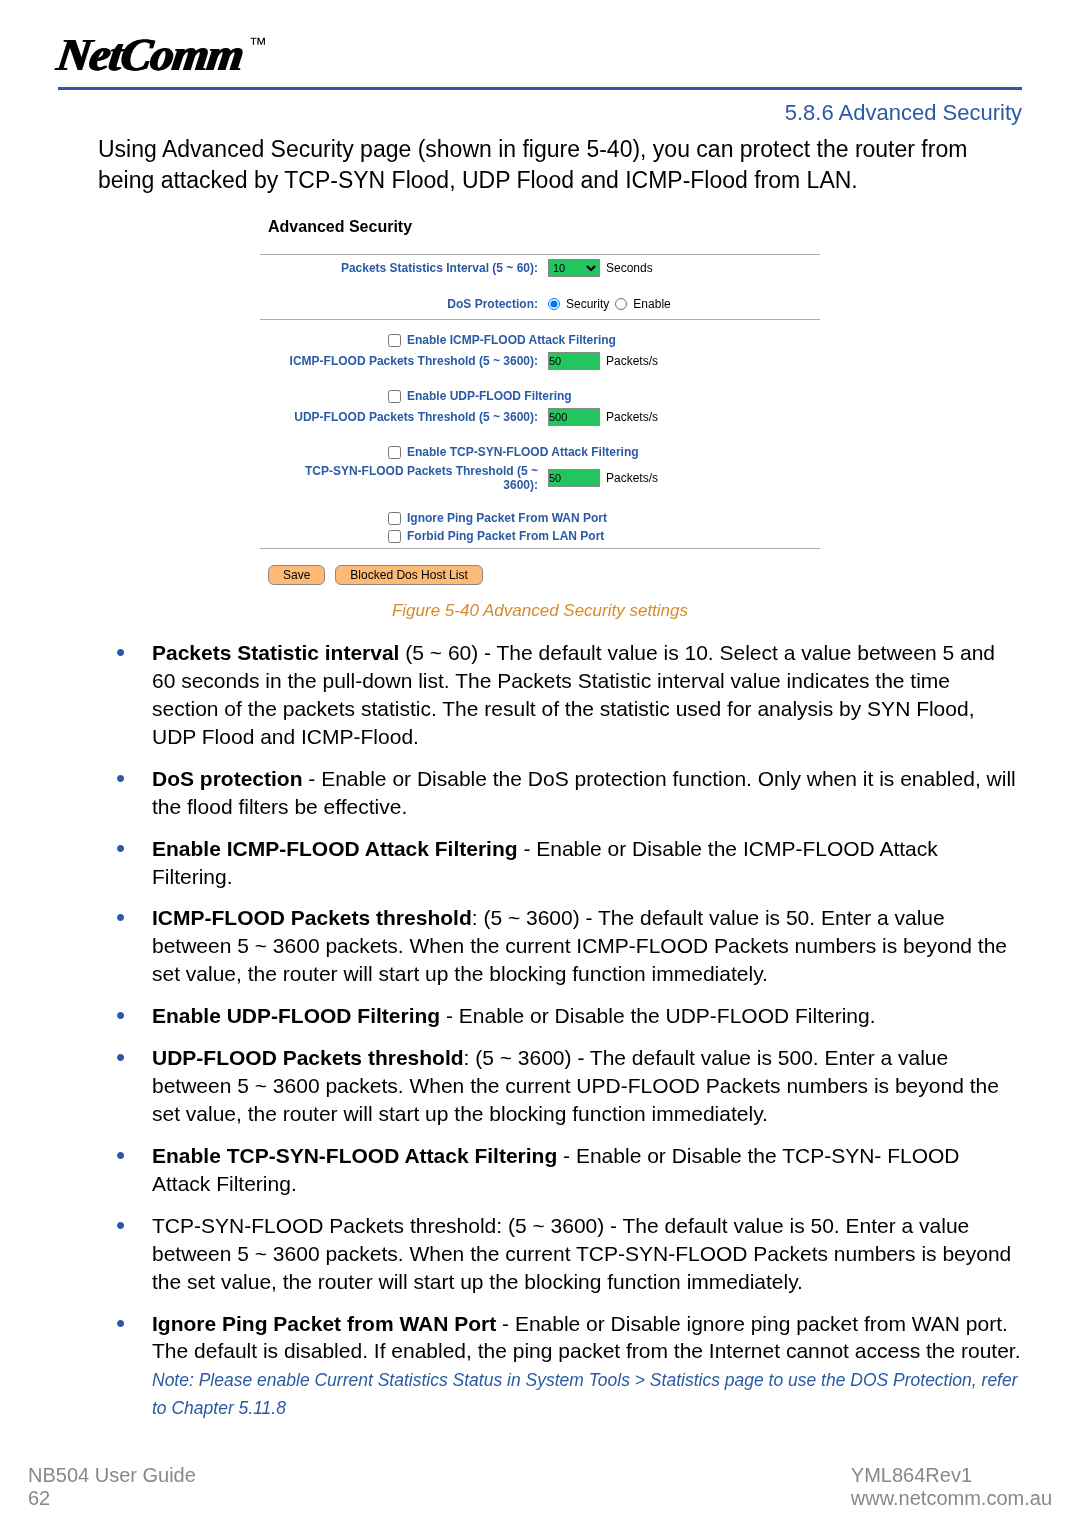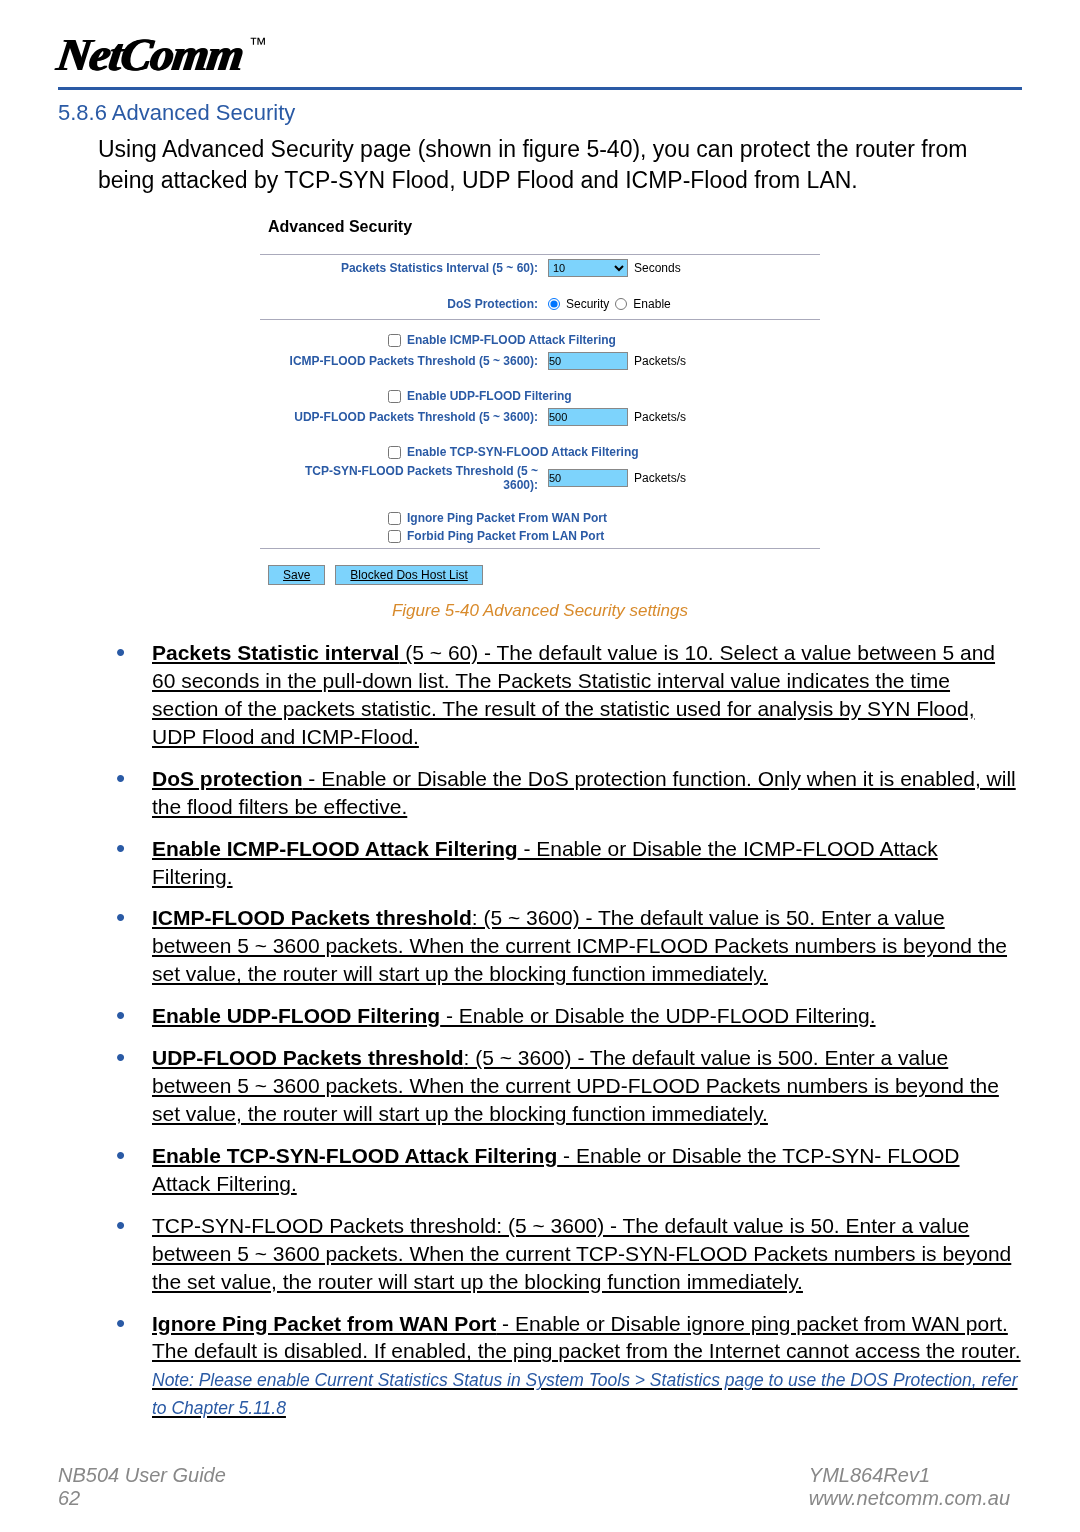--- a/index.html
+++ b/index.html
@@ -18,67 +18,66 @@
     font-weight: 900;
     font-style: italic;
     font-size: 46px;
     letter-spacing: -1px;
     color:#000;
     transform: skewX(-8deg);
     text-shadow: 1px 0 #000, -1px 0 #000;
   }
   .logo-tm { font-size:18px; font-weight:400; font-style:normal; margin-left:6px; position:relative; top:6px;}
   .hr-blue { border:none; border-top:3px solid #2a5aa5; margin:2px 0 10px 0; }
-  .section-heading { color:#2a5aa5; font-size:22px; font-weight:400; margin:4px 0 8px 0; }
+  .section-heading { color:#2a5aa5; font-size:22px; font-weight:400; margin:4px 0 8px 0;text-align:right; }
   .intro { margin-left:40px; font-size:23px; line-height:1.35; margin-bottom:14px; }
 
   
   .shot-wrap { display:flex; justify-content:center; margin:6px 0 2px 0; }
   .shot {
     width: 560px;
     background:#fff;
     font-size:12px;
     color:#2a5aa5;
   }
   .shot .shot-title {
     font-weight:bold; color:#000; font-size:16px; padding:8px 8px 18px 8px;
     border-bottom:1px solid #aab;
   }
   .shot .row { display:flex; align-items:center; padding:4px 8px; }
   .shot .lbl { width:280px; text-align:right; padding-right:10px; font-weight:bold; color:#2a5aa5; }
   .shot .val { flex:1; display:flex; align-items:center; gap:6px; color:#000; font-weight:normal;}
   .shot select.tiny, .shot input.tiny {
-    font-size:11px; width:80px; height:18px; border:1px solid #888; background:#7dd3fc;
+    font-size:11px; width:52px; height:18px; border:1px solid #888; background:#22c55e;
   }
   .shot .chk-row { display:flex; align-items:center; gap:6px; padding:3px 8px 1px 128px; color:#2a5aa5; font-weight:bold;}
   .shot .chk-row input[type=checkbox]{ width:13px; height:13px; }
   .shot .group-gap { height:12px; }
   .shot .hr { border-top:1px solid #aab; margin:4px 0 10px 0; }
   .shot .btn-row { display:flex; gap:10px; padding:6px 8px 10px 8px; }
   .shot button.winbtn {
-    font-size:12px; padding:2px 14px; border:1px solid #888; background:#7dd3fc; border-radius:0;
+    font-size:12px; padding:2px 14px; border:1px solid #888; background:#fdba74; border-radius:6px;
     color:#000;
-    text-decoration:underline;
   }
   .shot .radio { width:12px; height:12px; }
 
   .figcap { text-align:center; color:#d88a2b; font-style:italic; font-size:17px; margin:6px 0 18px 0; }
 
-  ul.bullets { list-style:none; margin:0 0 0 58px;text-decoration:underline; }
+  ul.bullets { list-style:none; margin:0 0 0 58px; }
   ul.bullets > li { position:relative; padding-left:36px; font-size:21px; line-height:1.33; margin-bottom:14px; }
   ul.bullets > li::before {
     content:"•"; position:absolute; left:0; top:0; color:#2a5aa5; font-size:26px; line-height:1;
   }
   .b { font-weight:600; }
   .note { color:#2a5aa5; font-style:italic; font-size:17.5px; line-height:1.3; }
 
   .footer {
-    position:absolute; left:0; right:12px; bottom:22px;
-    padding:0 58px; display:flex; justify-content:space-between;
-    color:#888; font-style:italic; font-size:20px;
+    position:absolute; left:0; right:0; bottom:22px;
+    padding:0 28px; display:flex; justify-content:space-between;
+    color:#888; font-size:20px;
   }
   .footer .right { }
 </style>
 </head>
 <body>
 
 <div class="logo-row">
   <span class="logo-text">NetComm</span>
   <span class="logo-tm">™</span>
 </div>

